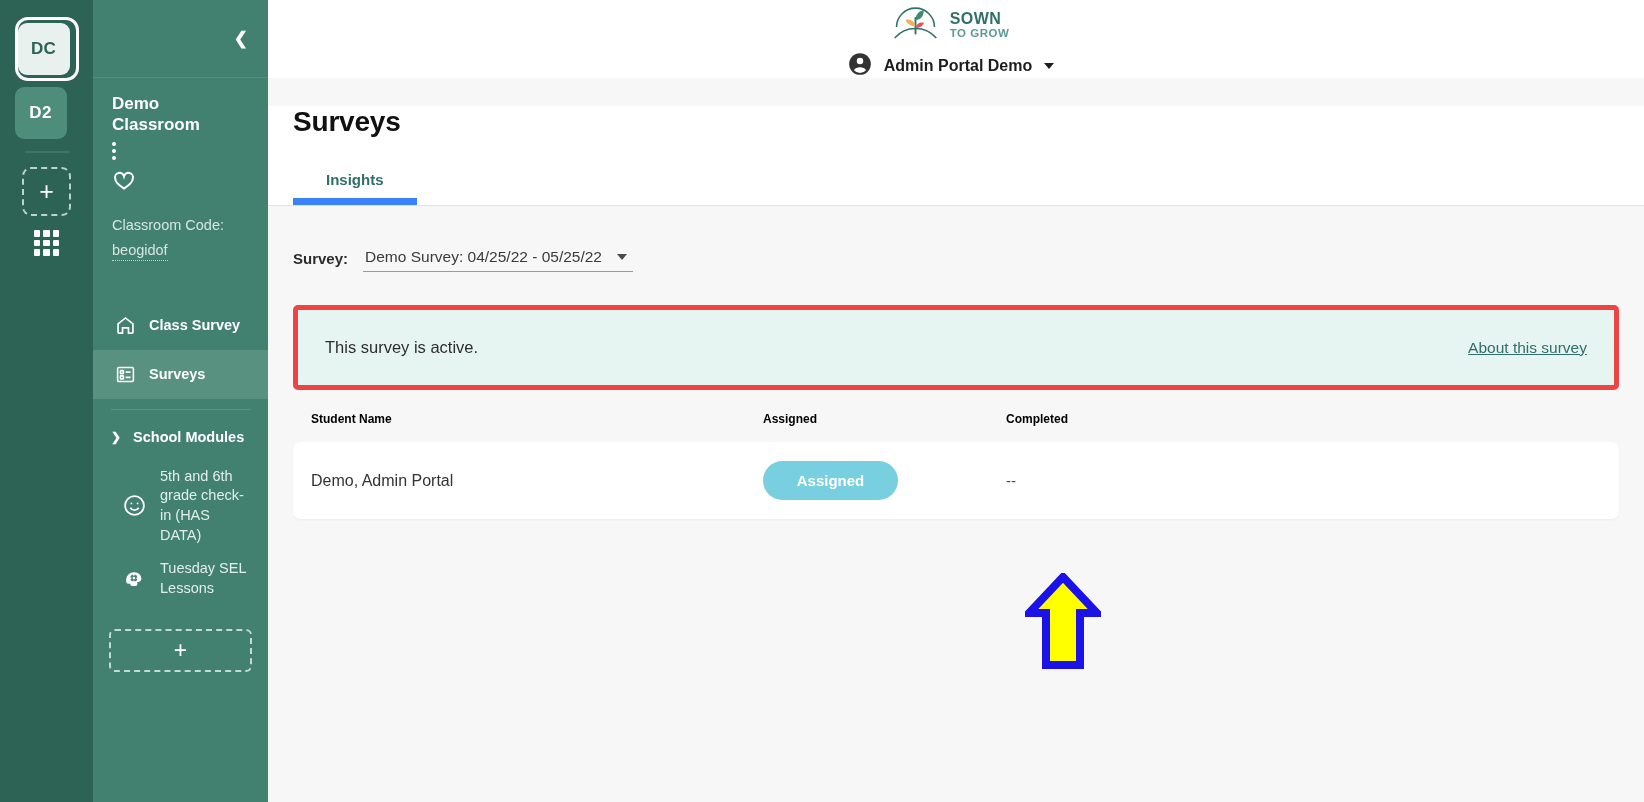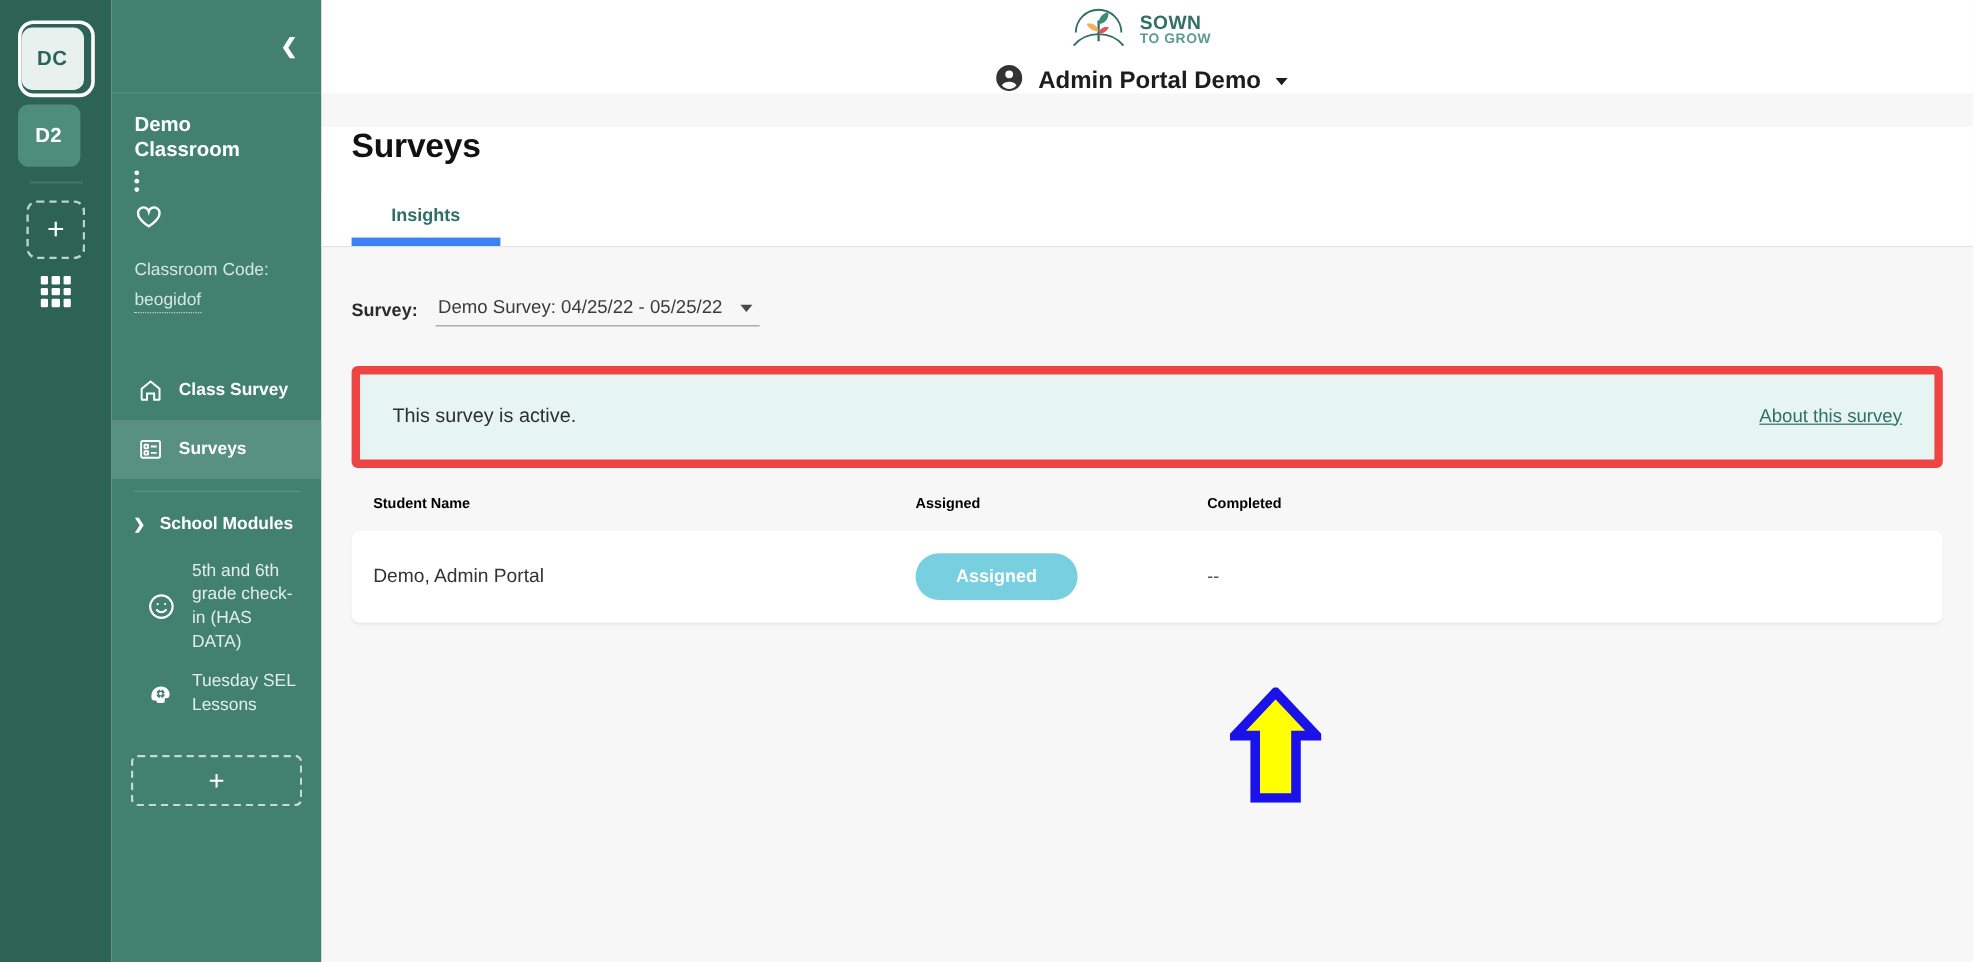--- a/index.html
+++ b/index.html
@@ -77,21 +77,21 @@
 
   
   .main { flex:1; display:flex; flex-direction:column; background:#f7f7f7; min-width:0; }
   .topbar { height:78px; background:#ffffff; display:flex; align-items:center;
             justify-content:space-between; padding:0 25px 0 14px; flex-shrink:0;flex-direction:column; }
   .logo { display:flex; align-items:center; gap:11px; }
   .logo-text { line-height:1.03; }
   .logo-l1 { color:#2f7167; font-size:16px; font-weight:bold; letter-spacing:.4px; }
   .logo-l2 { color:#5c9a93; font-size:11.5px; font-weight:bold; letter-spacing:.5px; }
   .user { display:flex; align-items:center; gap:11px; }
-  .user-name { font-size:20px; font-weight:bold; color:#1d1d1d; }
+  .user-name { font-size:16px; font-weight:bold; color:#1d1d1d; }
   .user-caret { width:0;height:0;border-left:5px solid transparent;border-right:5px solid transparent;
                 border-top:6px solid #1d1d1d; margin-left:1px; }
 
   .page { flex:1; padding:28px 0 0 0; background:#f7f7f7; overflow:hidden; position:relative; }
   .page-title { font-size:28px; font-weight:bold; color:#111111; padding-left:25px;
                 letter-spacing:-.2px; }
   .tabs { margin-top:22px; padding-left:25px; border-bottom:1px solid #e2e2e2;
           background:#ffffff; display:flex; }
   .tab { padding:0 33px; height:45px; display:flex; align-items:center;
          font-size:15px; font-weight:bold; color:#2f6f68; }
@@ -100,21 +100,21 @@
 
   .body-area { padding:0 25px; }
   .survey-row { display:flex; align-items:flex-end; gap:15px; padding:42px 0 0 0; }
   .survey-label { font-size:15px; font-weight:bold; color:#2c2c2c; padding-bottom:5px; }
   .survey-select { display:flex; align-items:center; gap:14px;
                    border-bottom:1px solid #9b9b9b; padding:0 6px 5px 2px; min-width:270px; }
   .survey-value { font-size:15.5px; color:#3b3b3b; }
   .sel-caret { width:0;height:0;border-left:5px solid transparent;border-right:5px solid transparent;
                border-top:6px solid #4a4a4a; margin-left:auto; }
 
-  .banner { margin-top:33px; background:#e7f5f2; border:7px solid #ef4444;
+  .banner { margin-top:33px; background:#e7f5f2; border:5px solid #ef4444;
             border-radius:5px; height:85px; display:flex; align-items:center;
             justify-content:space-between; padding:0 27px; }
   .banner-text { font-size:16.5px; color:#2e2e2e; }
   .banner-link { font-size:15.5px; color:#2f6f68; text-decoration:underline; }
 
   .thead { display:flex; padding:22px 18px 16px; }
   .th { font-size:12px; font-weight:bold; color:#000000; }
   .col-name { width:452px; flex-shrink:0; }
   .col-assigned { width:243px; flex-shrink:0; }
   .col-completed { flex:1; }

